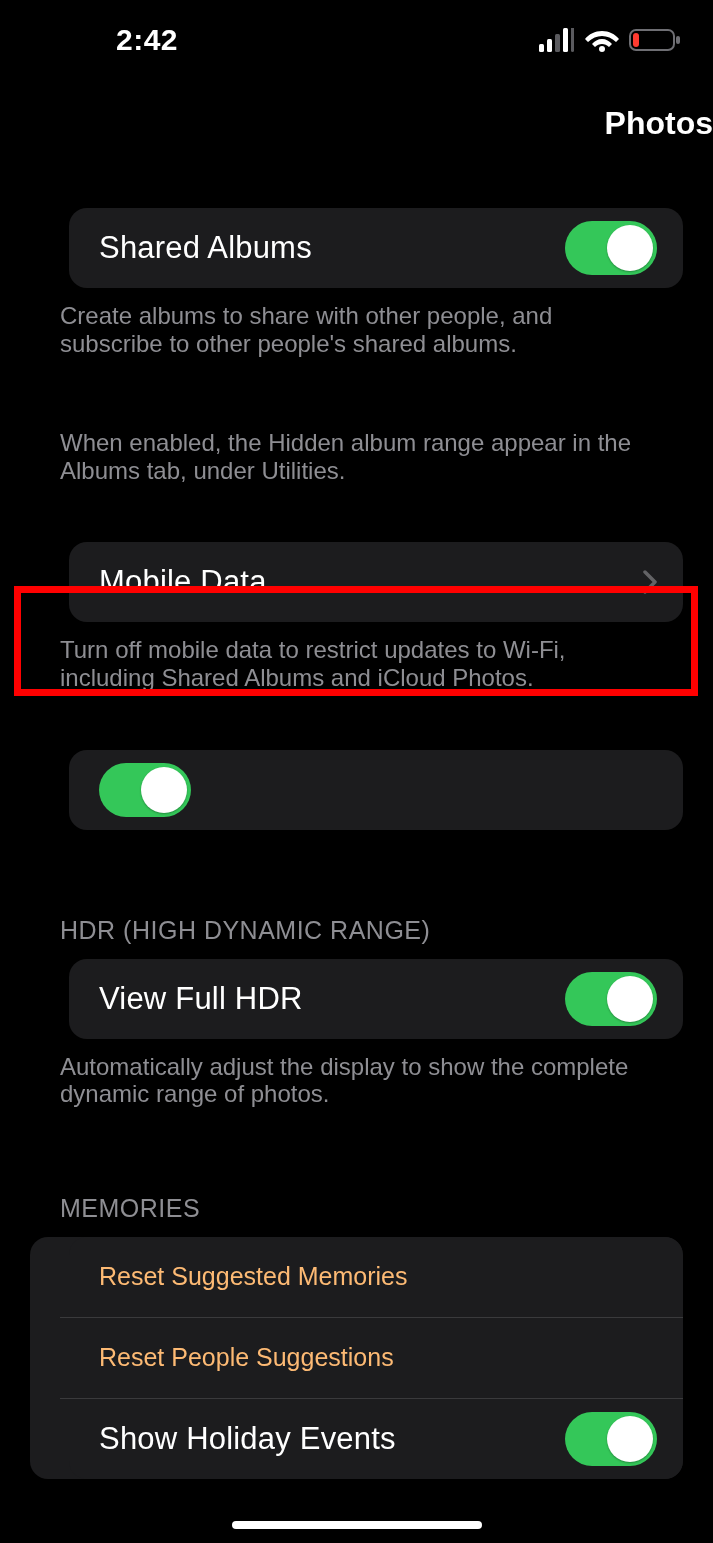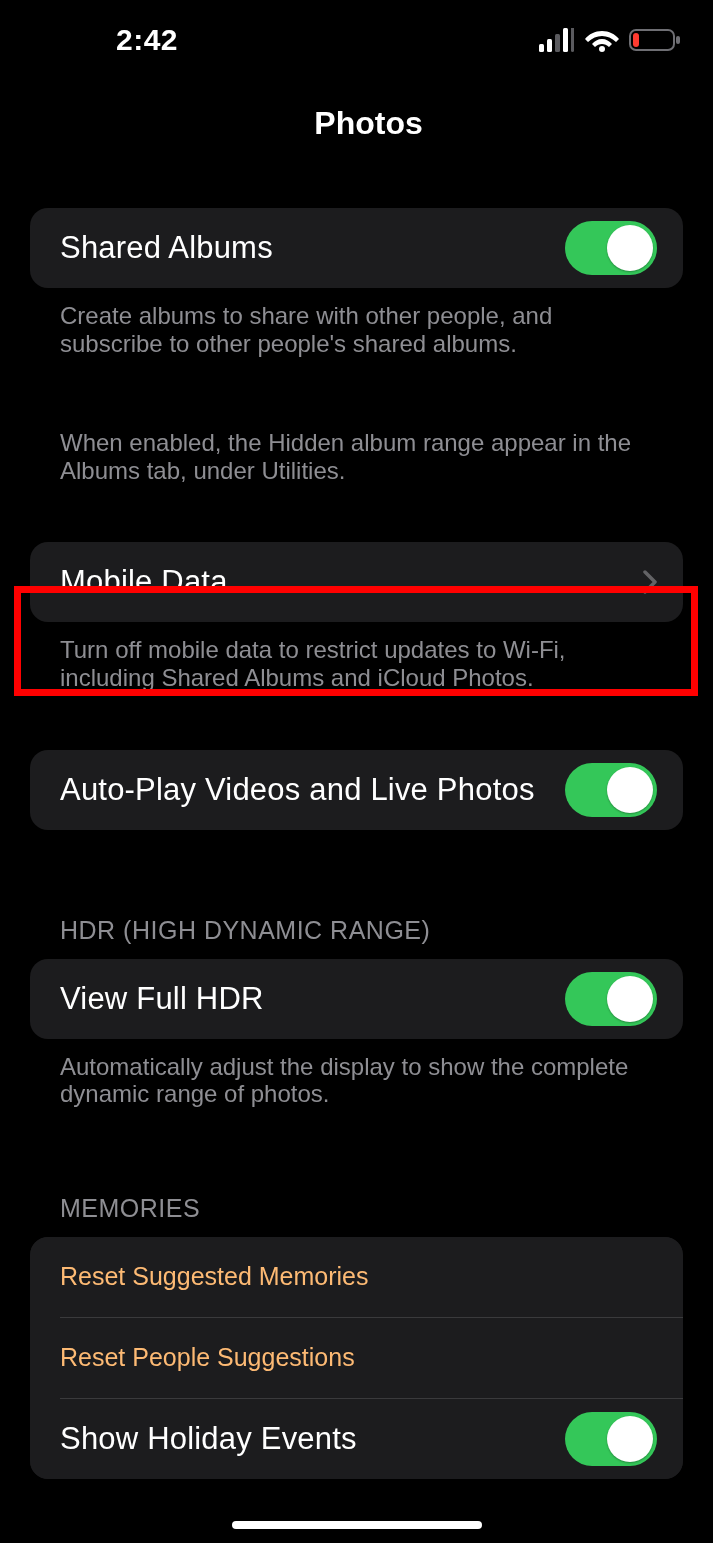--- a/index.html
+++ b/index.html
@@ -8,32 +8,33 @@
 
   
   .status-bar { height: 80px; display: flex; align-items: center; justify-content: space-between; padding: 0 30px 0 80px; margin-left: 36px; }
   .status-time { font-size: 30px; font-weight: 600; letter-spacing: 0.5px; }
   .status-icons { display: flex; align-items: center; gap: 10px; }
   .status-icons svg { display: block; }
 
   
   .nav-header { height: 86px; display: flex; align-items: center; position: relative; padding: 0 22px; }
   .back-wrap { display: flex; align-items: center; gap: 4px; color: #0a84ff; font-size: 32px; }
-  .nav-title { position: absolute; left: 0; right: 0; text-align: center; font-size: 32px; font-weight: 600; pointer-events: none; padding-left: 24px; }
+  .nav-title { position: absolute; left: 0; right: 0; text-align: right; font-size: 32px; font-weight: 600; pointer-events: none; padding-left: 24px; }
 
   
   .content { padding: 0 30px; padding-top: 42px; }
   .cell {
     background: #1c1c1e;
     min-height: 80px;
     border-radius: 18px;
     display: flex;
     align-items: center;
     padding: 0 26px 0 30px;
     justify-content: space-between;
+    margin-left: 39px;
   }
   .cell-label { font-size: 31px; font-weight: 400; color: #fff; letter-spacing: 0.2px; }
   .cell-link-label { font-size: 25px; font-weight: 400; color: #fdba74; }
   .group-list .cell { border-radius: 0; }
   .group-list .cell:first-child { border-top-left-radius: 18px; border-top-right-radius: 18px; }
   .group-list .cell:last-child { border-bottom-left-radius: 18px; border-bottom-right-radius: 18px; }
   .group-list .sep { height: 1px; background: #3a3a3c; margin-left: 30px; background-clip: padding-box; }
   .group-list { background:#1c1c1e; border-radius:18px; overflow:hidden; }
 
   .footer-text { color: #8e8e93; font-size: 24px; line-height: 1.15; padding: 14px 30px 0 30px; }
@@ -128,21 +129,20 @@
         <svg width="14" height="24" viewBox="0 0 14 24">
             <path d="M2 2 L12 12 L2 22" stroke="#636366" stroke-width="3.5" fill="none" stroke-linecap="round" stroke-linejoin="round"></path>
           </svg>
       </span>
     </div>
     <div class="footer-text">Turn off mobile data to restrict updates to Wi-Fi, including Shared Albums and iCloud Photos.</div>
 
     <div class="section-gap"></div>
 
     <div class="cell">
-      <span class="cell-label">Auto-Play Videos and Live Photos</span>
       <span class="toggle">
           <span class="knob"></span>
         </span>
     </div>
 
     <div class="section-gap-lg"></div>
 
     <div class="header-text">HDR (HIGH DYNAMIC RANGE)</div>
     <div class="cell">
       <span class="cell-label">View Full HDR</span>

